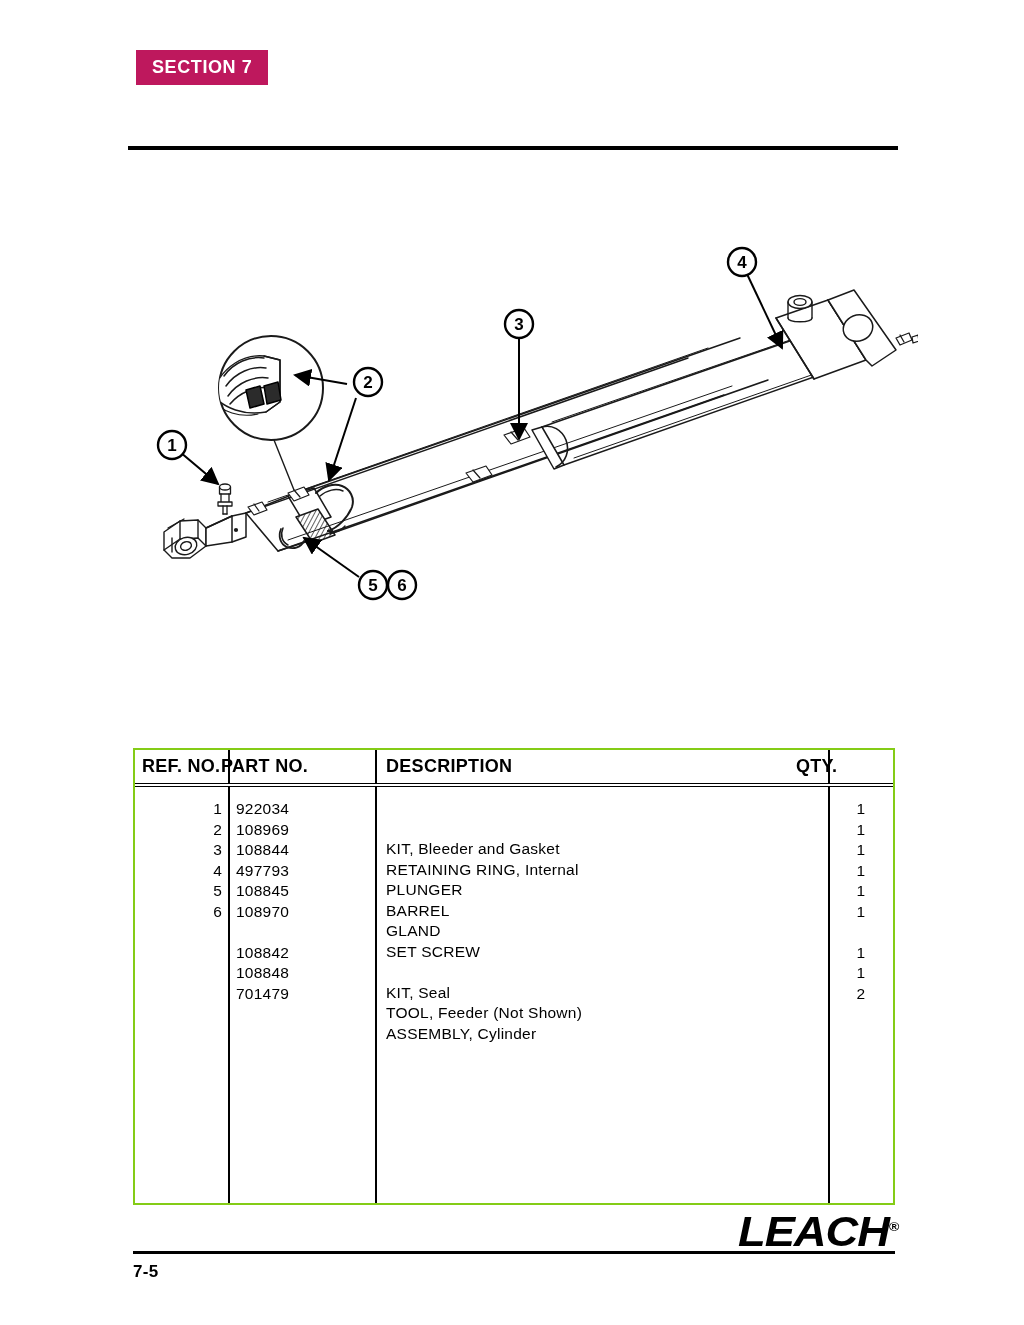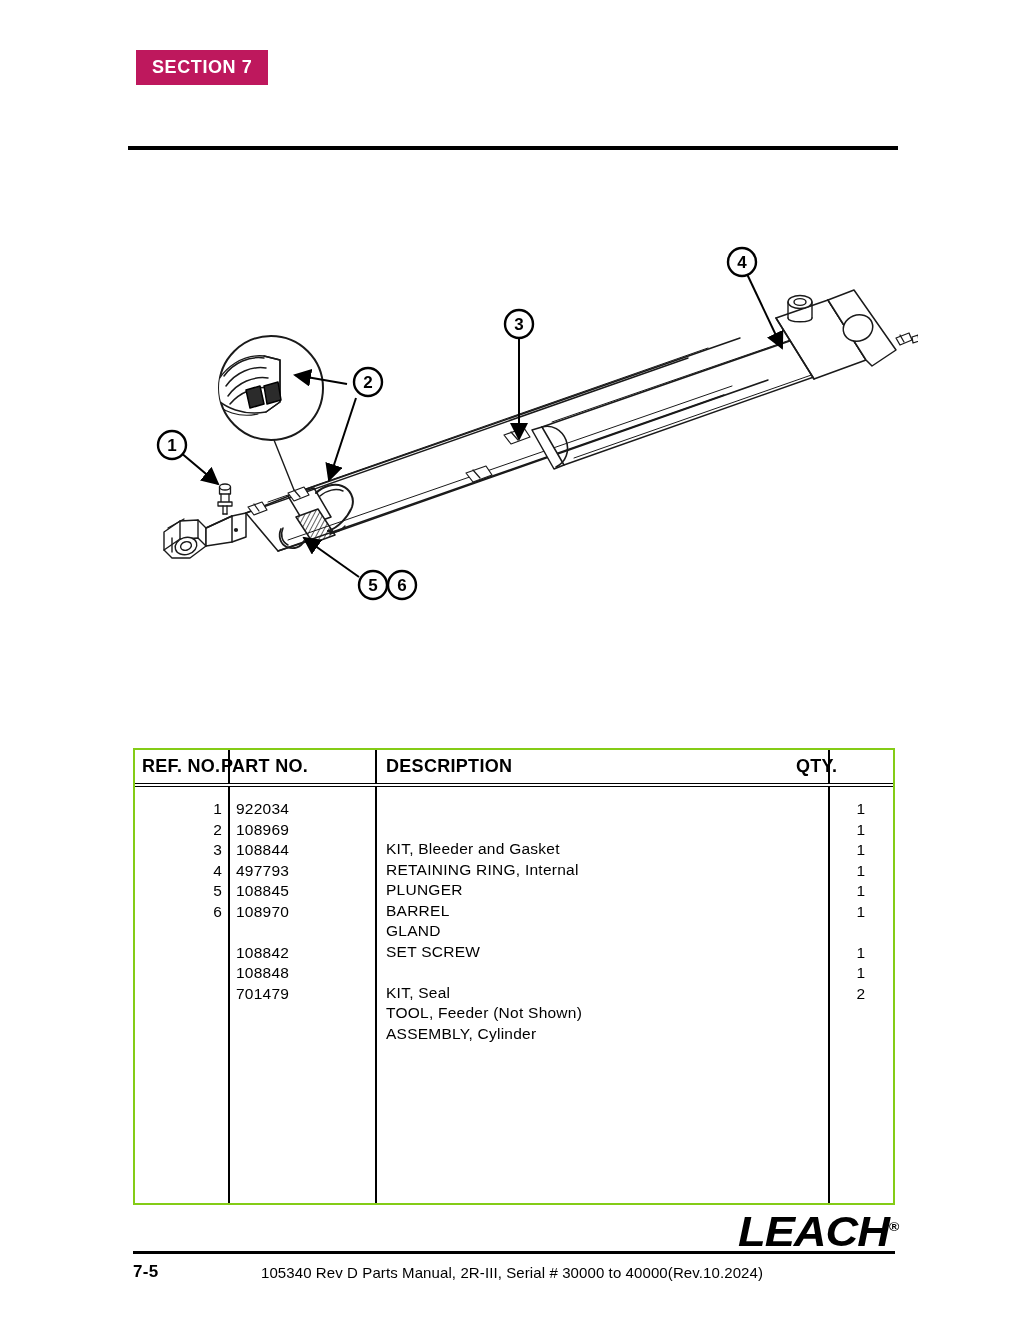--- a/index.html
+++ b/index.html
@@ -450,15 +450,14 @@
         <span class="cell-part">701479</span>
         <span class="cell-desc">ASSEMBLY, Cylinder</span>
         <span class="cell-qty">2</span>
       </div>
     </div>
   </div>
 
   <div class="leach-logo"><span>LEACH</span><span class="reg">®</span></div>
   <div class="footer-rule"></div>
   <div class="page-num">7-5</div>
-  <div class="footer-text">105340 Rev D Parts Manual, 2R-III, Serial # 30000 to 40000(Rev.10.2024)</div>
 
 </div>
 
 </body></html>

